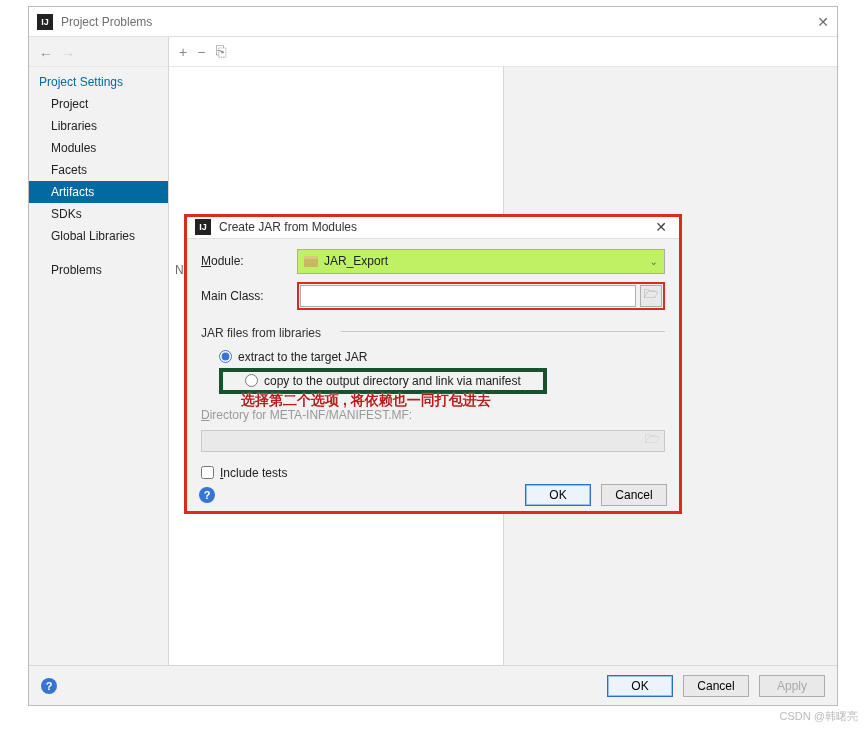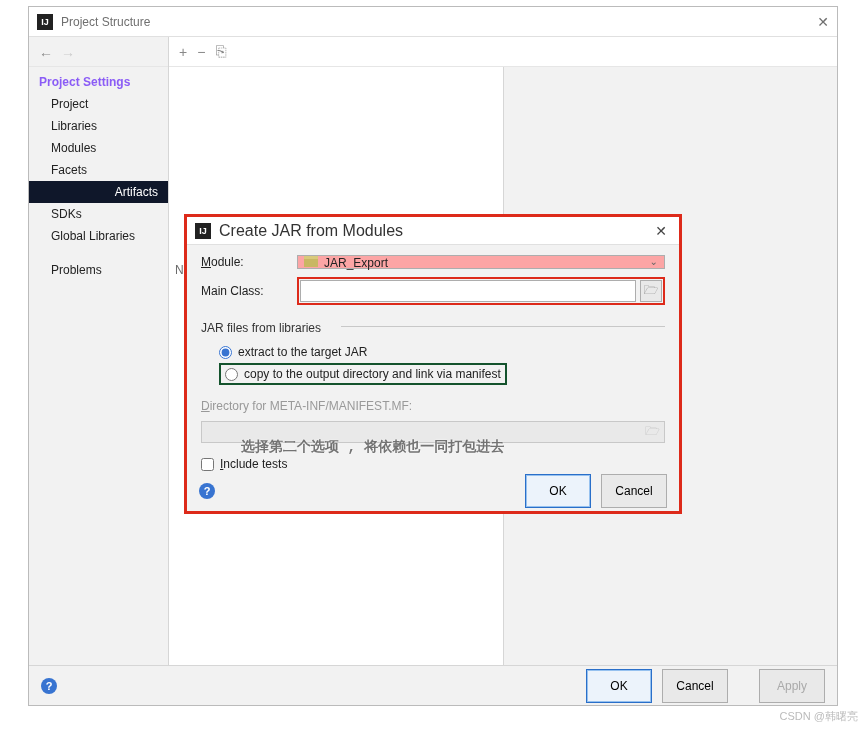--- a/index.html
+++ b/index.html
@@ -55,33 +55,32 @@
       height: 30px;
       display: flex;
       align-items: center;
       padding: 0 10px;
       gap: 8px;
       border-bottom: 1px solid #e6e6e6;
       color: #8a8a8a;
     }
     .nav-arrows .arrow { font-size: 14px; }
     .sidebar-section-title {
-      font-weight: bold;
+      font-weight: normal;
       padding: 8px 10px 4px 10px;
-      color: #8b5cf6;
+      color: #0369a1;
     }
     .sidebar-item {
       padding: 4px 10px 4px 22px;
       cursor: pointer;
       color: #222;
     }
     .sidebar-item.active {
-      background: #0f172a;
+      background: #0369a1;
       color: #fff;
-      text-align: right;
     }
     .sidebar-spacer { height: 12px; }
     .right-col {
       flex: 1;
       background: #fff;
       display: flex;
       flex-direction: column;
       overflow: hidden;
     }
     .toolbar {
@@ -127,36 +126,36 @@
       border-radius: 50%;
       background: #3874d1;
       color: #fff;
       font-size: 11px;
       font-weight: bold;
       display: flex; align-items: center; justify-content: center;
     }
     .bottom-bar .spacer { flex: 1; }
     .btn {
       min-width: 66px;
-      height: 34px;
+      height: 22px;
       border: 1px solid #adadad;
       background: #e9e9e9;
       padding: 0 12px;
       font-size: 12px;
       cursor: pointer;
       display: inline-flex;
       align-items: center;
       justify-content: center;
     }
     .btn.primary {
       border: 1px solid #2a6fc9;
       background: #ecf3fb;
       box-shadow: 0 0 0 1px #96c1ef inset;
     }
-    .btn.disabled { color: #aaa; cursor: default; margin-left: 21px; }
+    .btn.disabled { color: #aaa; cursor: default; }
     
     .dialog-overlay {
       position: absolute;
       left: 184px; top: 214px;
       width: 498px; height: 300px;
       border: 3px solid #dd2a1a;
       background: #f2f2f2;
       display: flex;
       flex-direction: column;
     }
@@ -166,39 +165,39 @@
       align-items: center;
       padding: 0 8px;
       background: #fff;
       border-bottom: 1px solid #e0e0e0;
     }
     .dialog-titlebar .app-icon {
       width: 16px; height: 16px; background:#222; margin-right: 8px;
       display:flex; align-items:center; justify-content:center;
     }
     .dialog-titlebar .app-icon span { color:#fff; font-size:9px; font-weight:bold; }
-    .dialog-titlebar .title { flex:1; color: #333; font-size: 16px; }
+    .dialog-titlebar .title { flex:1; color: #333; font-size: 12px; }
     .dialog-titlebar .close { color:#444; font-size:14px; cursor:pointer; padding:0 4px; }
     .dialog-body {
       flex:1;
       padding: 10px 14px 0 14px;
       display:flex;
       flex-direction:column;
       gap: 8px;
       color: #222;
     }
     .form-row { display:flex; align-items:center; gap: 16px; }
     .form-row .lbl { width: 80px; }
     .form-row .lbl u { text-decoration: underline; }
     .combo {
       flex:1;
-      height: 14px;
+      height: 25px;
       border: 1px solid #adadad;
-      background: #fca5a5;
-      display:flex; align-items:flex-start;
+      background: #bef264;
+      display:flex; align-items:center;
       padding: 0 6px;
       position: relative;
     }
     .combo .folder-icon { width:14px; height:11px; background:#c9b763; margin-right:6px; border-top:3px solid #d9c97a; }
     .combo .chev { position:absolute; right:6px; color:#666; font-size:10px; }
     .textfield {
       flex:1;
       height: 22px;
       border: 1px solid #adadad;
       background:#fff;
@@ -209,31 +208,30 @@
       width: 22px; height:22px;
       border:1px solid #adadad;
       background:#e9e9e9;
       display:flex; align-items:center; justify-content:center;
       color:#888; font-size:12px;
     }
     .fs-legend { color:#333; margin-top:8px; }
     .fs-divider { height:1px; background:#c8c8c8; margin-left:140px; margin-top:-9px; }
     .radio-row { display:flex; align-items:center; gap:6px; padding-left: 18px; }
     .radio-row input[type=radio] { accent-color: #3874d1; }
-    .radio-box { border:2px solid #14532d; padding:2px 4px; display:inline-flex; align-items:center; gap:6px; margin-left:18px; position:relative; }
+    .radio-box { border:4px solid #14532d; padding:2px 22px; display:inline-flex; align-items:center; gap:6px; margin-left:18px; position:relative; }
     .annotation {
-      color: #737373;
+      color: #b91c1c;
       font-weight: bold;
       font-size: 14px;
       position: absolute;
       left: 241px; top: 392px;
       z-index: 10;
       text-shadow: 0 0 2px #fff;
-      font-family: Liberation Mono, monospace;
-      margin-top: 46px;
+      font-family: Liberation Sans, sans-serif;
     }
     .dir-label { color:#999; margin-top:6px; }
     .dir-field {
       height:22px; border:1px solid #c8c8c8; background:#e9e9e9;
       display:flex; align-items:center; padding:0 6px; color:#aaa;
       position:relative;
     }
     .dir-field .browse { position:absolute; right:4px; color:#bbb; }
     .check-row { display:flex; align-items:center; gap:6px; margin-top:6px; }
     .check-row input { accent-color:#3874d1; }
@@ -254,21 +252,21 @@
     }
   </style>
 </head>
 <body>
 
 <div class="main-window">
   <div class="titlebar">
     <div class="app-icon">
         <span>IJ</span>
       </div>
-    <div class="title">Project Structure</div>
+    <div class="title">Project Problems</div>
     <div class="close">✕</div>
   </div>
   <div class="body-area">
     <div class="left-col">
       <div class="nav-arrows">
         <span class="arrow">←</span>
         <span class="arrow" style="color:#ccc">→</span>
       </div>
       <div class="sidebar-section-title">Project Settings</div>
       <div class="sidebar-item"><span>Project</span></div>

